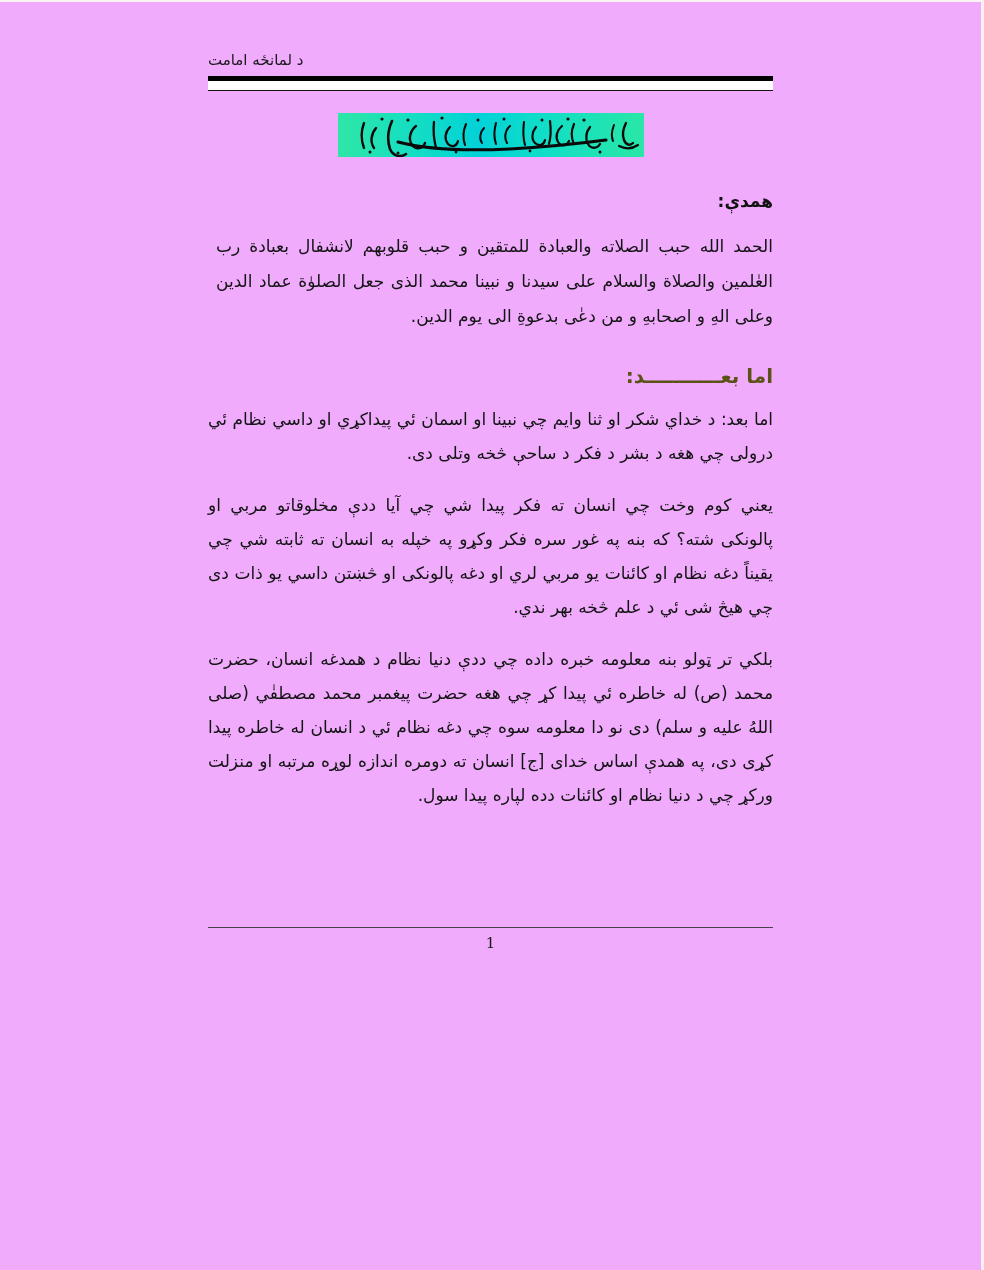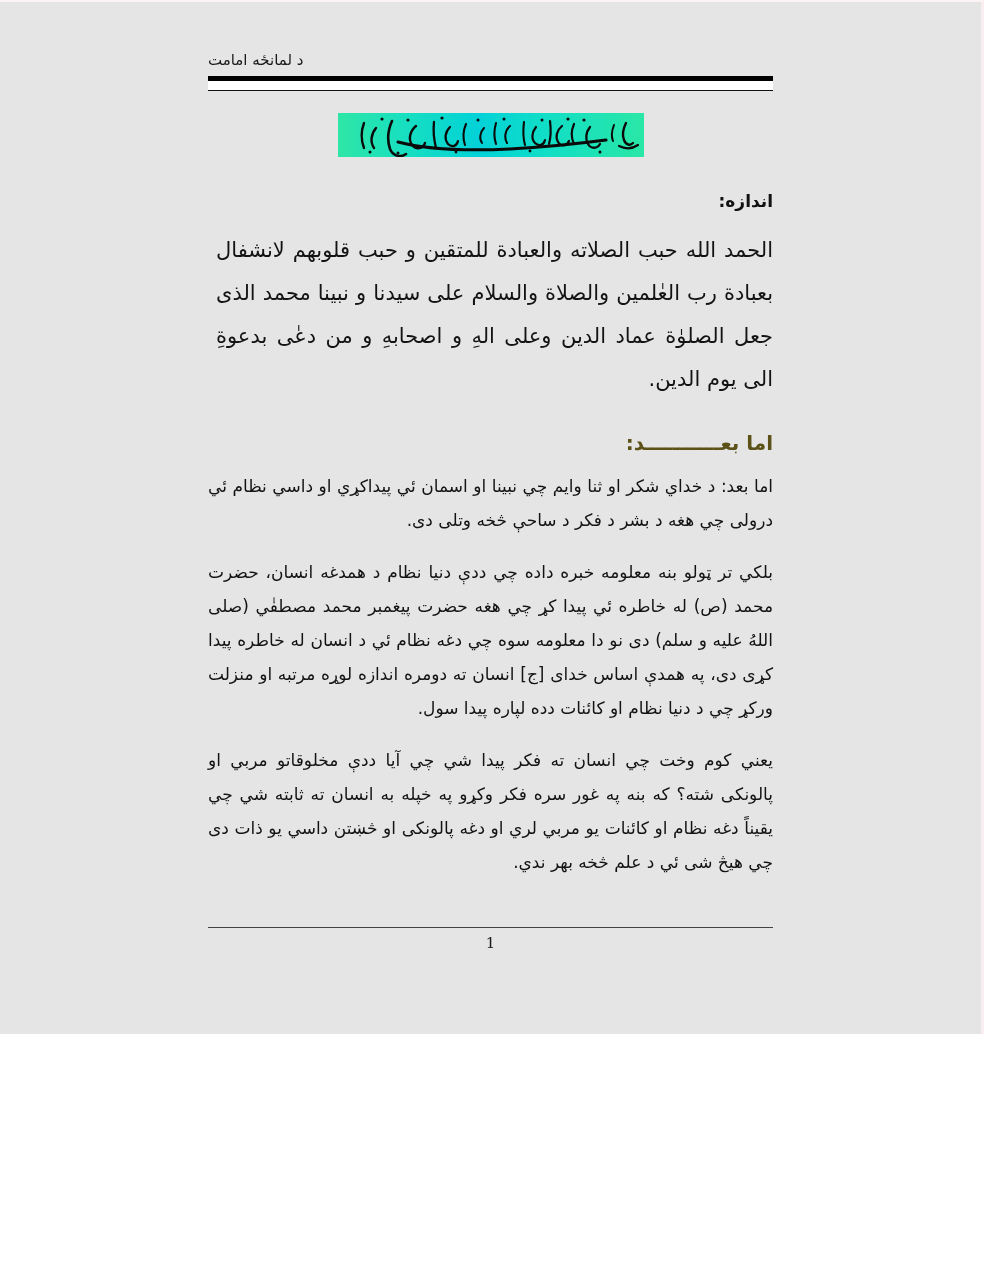--- a/index.html
+++ b/index.html
@@ -12,22 +12,22 @@
     width: 984px;
     height: 1270px;
     overflow: hidden;
     font-family: "DejaVu Sans", "Liberation Sans", sans-serif;
   }
 
   
   .page {
     position: relative;
     width: 984px;
-    height: 1034px;
-    background: #e5e5e5;
+    height: 1270px;
+    background: #f0abfc;
     box-sizing: border-box;
     border-right: 3px solid #faeff0;
     border-top: 2px solid #fbf3f4;
   }
 
   .page-inner {
     position: absolute;
     top: 0;
     right: 0;
     left: 0;
@@ -105,21 +105,21 @@
     margin-top: 18px;
     text-align: justify;
     text-align-last: right;
     direction: rtl;
     font-size: 17px;
     line-height: 2.0;
     color: #131313;
     unicode-bidi: plaintext;
   }
   .para.arabic {
-    font-size: 21px;
+    font-size: 17px;
     line-height: 2.05;
     margin-left: 8px;
   }
   .para.tight {
     margin-top: 14px;
   }
 
   
   .doc-footer {
     position: absolute;
@@ -188,31 +188,31 @@
             <circle cx="32" cy="39" r="1.5"></circle>
             <circle cx="60" cy="40" r="1.5"></circle>
             <circle cx="118" cy="39" r="1.4"></circle>
             <circle cx="192" cy="38" r="1.4"></circle>
             <circle cx="262" cy="39" r="1.5"></circle>
           </g>
         </svg>
       </div>
     </div>
 
-    <div class="section-heading">اندازه:</div>
+    <div class="section-heading">همدې:</div>
 
     <div class="para arabic">الحمد الله حبب الصلاته والعبادة للمتقين و حبب قلوبهم لانشفال بعبادة رب العٰلمين والصلاة والسلام على سيدنا و نبينا محمد الذى جعل الصلوٰة عماد الدين وعلى الهِ و اصحابهِ و من دعٰى بدعوةِ الى يوم الدين.</div>
 
     <div class="ama-baad">اما بعـــــــــــد:</div>
 
     <div class="para tight">اما بعد: د خداي شکر او ثنا وايم چي نبينا او اسمان ئي پيداکړي او داسي نظام ئي درولى چي هغه د بشر د فکر د ساحې څخه وتلى دى.</div>
 
+    <div class="para">يعني کوم وخت چي انسان ته فکر پيدا شي چي آيا ددې مخلوقاتو مربي او پالونکى شته؟ که بنه په غور سره فکر وکړو په خپله به انسان ته ثابته شي چي يقيناً دغه نظام او کائنات يو مربي لري او دغه پالونکى او څښتن داسي يو ذات دى چي هيڅ شى ئي د علم څخه بهر ندي.</div>
+
     <div class="para">بلکي تر ټولو بنه معلومه خبره داده چي ددې دنيا نظام د همدغه انسان، حضرت محمد (ص) له خاطره ئي پيدا کړ چي هغه حضرت پيغمبر محمد مصطفٰي (صلى اللهُ عليه و سلم) دى نو دا معلومه سوه چي دغه نظام ئي د انسان له خاطره پيدا کړى دى، په همدې اساس خداى [ج] انسان ته دومره اندازه لوړه مرتبه او منزلت ورکړ چي د دنيا نظام او کائنات ددﻩ لپاره پيدا سول.</div>
-
-    <div class="para">يعني کوم وخت چي انسان ته فکر پيدا شي چي آيا ددې مخلوقاتو مربي او پالونکى شته؟ که بنه په غور سره فکر وکړو په خپله به انسان ته ثابته شي چي يقيناً دغه نظام او کائنات يو مربي لري او دغه پالونکى او څښتن داسي يو ذات دى چي هيڅ شى ئي د علم څخه بهر ندي.</div>
 
   </div>
 
   <div class="doc-footer">
     <div class="footer-rule"></div>
     <div class="page-number">1</div>
   </div>
 
 </div>
 

